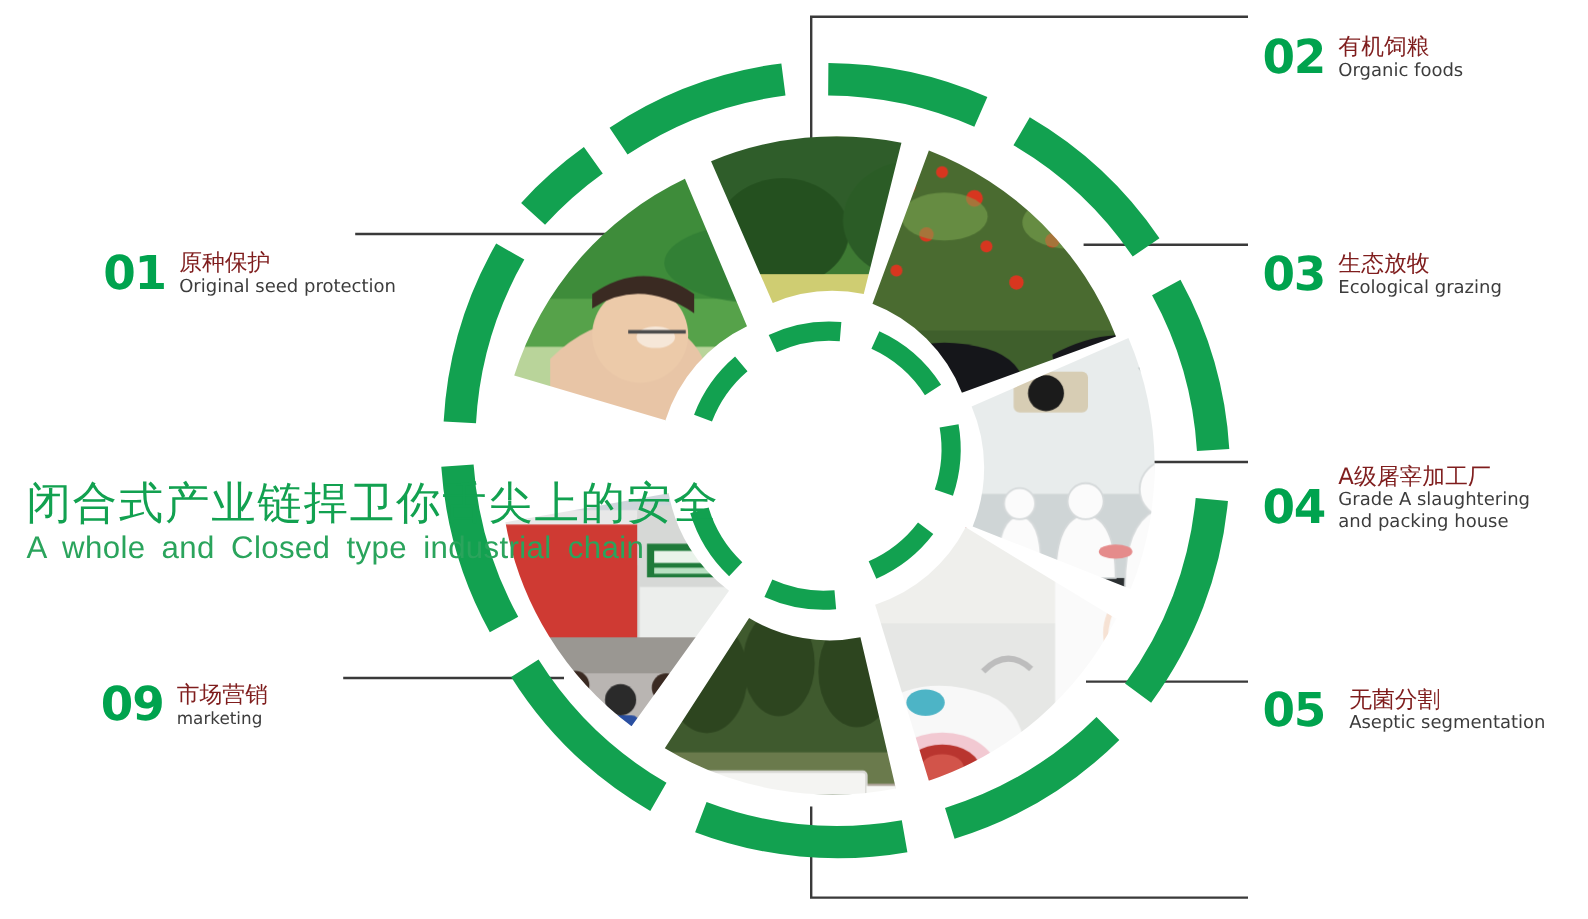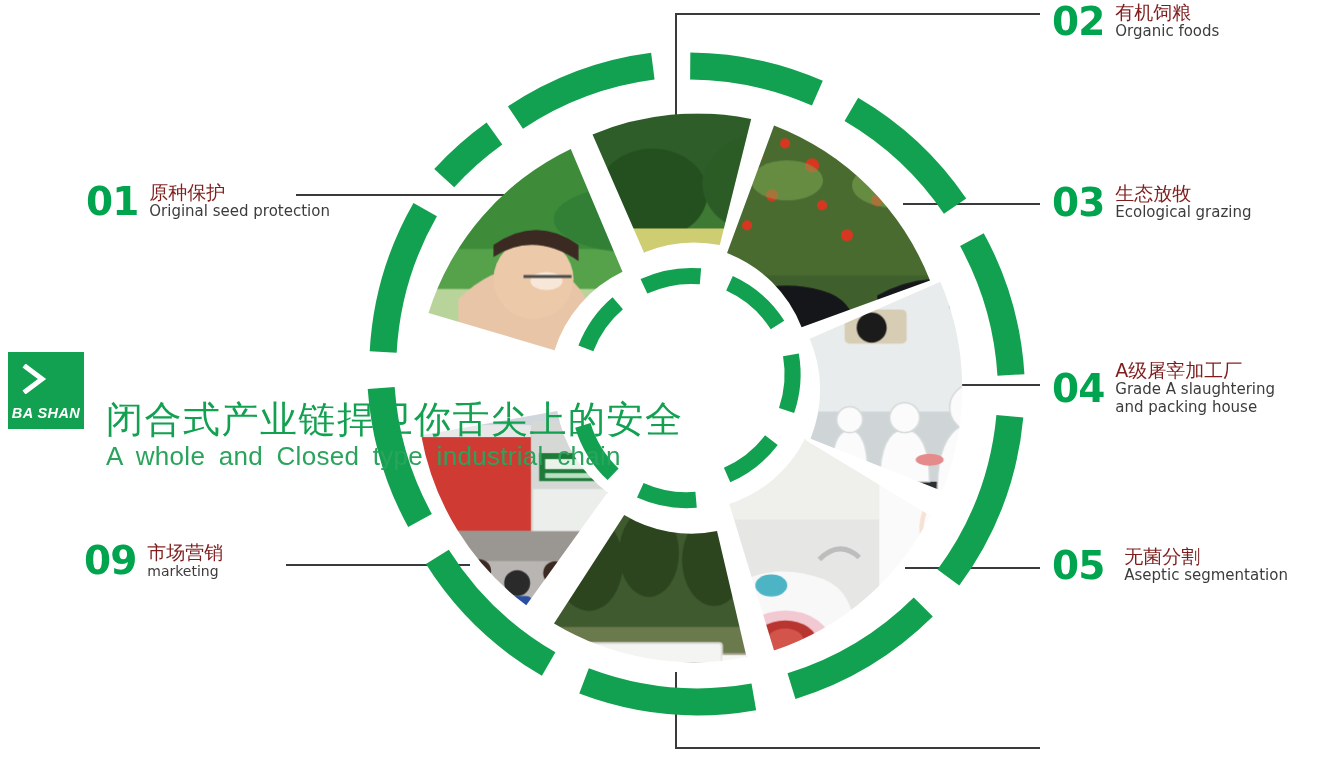--- a/index.html
+++ b/index.html
@@ -8,21 +8,21 @@
     background:#ffffff;
     font-family:"Liberation Sans","DejaVu Sans",sans-serif;
     position:relative;overflow:hidden;
   }
   #stage{position:absolute;left:0;top:0;width:1323px;height:766px;}
 
   
   #wheel{position:absolute;left:0;top:0;width:1323px;height:766px;}
 
   
-  .callout{position:absolute;display:flex;align-items:center;}
+  .callout{position:absolute;display:flex;align-items:flex-end;margin-top:27px;}
   .callout .num{
     color:#00a34e;font-size:39px;font-weight:bold;line-height:1;
     letter-spacing:-1px;font-family:"DejaVu Sans",sans-serif;
     white-space:nowrap;
   }
   .callout .txt{margin-left:11px;}
   .callout .cn{
     color:#7f1d1d;font-size:19px;line-height:1.12;white-space:nowrap;
     font-family:"DejaVu Sans","Liberation Sans",sans-serif;
   }
@@ -399,25 +399,19 @@
 
   <div class="callout left small-en" style="left:84px;top:541px;">
     <div class="num">09</div>
     <div class="txt">
       <div class="cn">市场营销</div>
       <div class="en">marketing</div>
     </div>
   </div>
 
   <div id="banner">
-    <div id="logo">
-      <svg class="chev" viewBox="0 0 26 30">
-        <path d="M4 3 L20 15 L4 27" stroke="#ffffff" stroke-width="5" fill="none" stroke-linecap="square" stroke-linejoin="miter"></path>
-      </svg>
-      <div class="brand">BA SHAN</div>
-    </div>
     <div id="titles">
       <div id="title-cn">闭合式产业链捍卫你舌尖上的安全</div>
       <div id="title-en">A whole and Closed type industrial chain</div>
     </div>
   </div>
 
 </div>
 
 </body></html>

